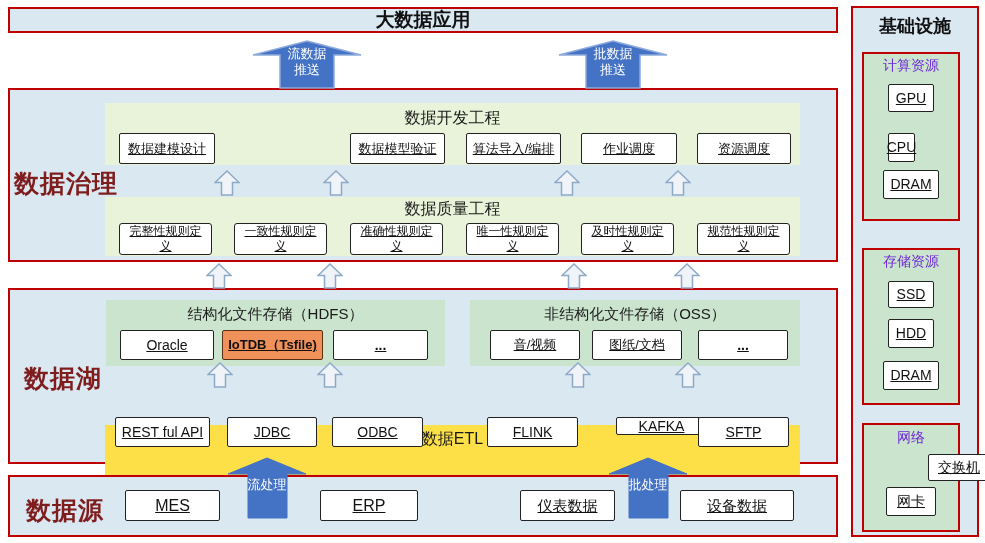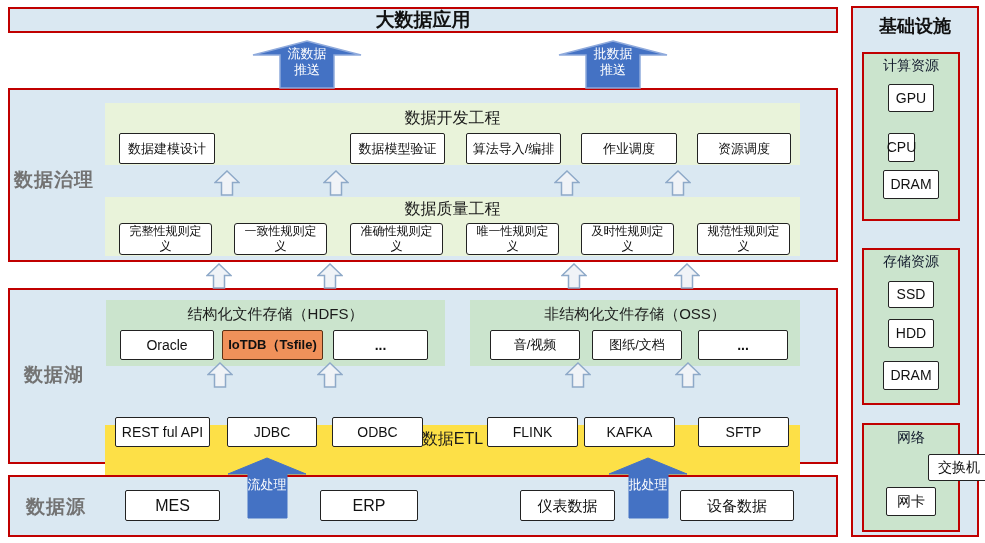--- a/index.html
+++ b/index.html
@@ -2,41 +2,41 @@
 <html><head>
 <meta charset="utf-8">
 <style>
   html,body{margin:0;padding:0;background:#fff;}
   #canvas{
     position:relative;width:985px;height:543px;background:#ffffff;overflow:hidden;
     font-family:"Liberation Sans",sans-serif;color:#111;
   }
   .abs{position:absolute;box-sizing:border-box;}
   .sec{background:#dae8f2;border:2px solid #c00000;}
-  .sec-label{position:absolute;font-weight:bold;font-size:19px;color:#737373;letter-spacing:1px;white-space:nowrap;}
+  .sec-label{position:absolute;font-weight:bold;font-size:25px;color:#7f1d1d;letter-spacing:1px;white-space:nowrap;}
   .band{position:absolute;box-sizing:border-box;}
   .band-green{background:#e9f3da;}
   .band-store{background:#cbe4cd;}
   .band-etl{background:#fde047;margin-top:35px;}
   .band-title{position:absolute;left:0;right:0;text-align:center;color:#1a1a1a;white-space:nowrap;}
   .node{
     position:absolute;box-sizing:border-box;background:#ffffff;border:1px solid #222;
     display:flex;align-items:center;justify-content:center;text-align:center;
-    color:#111;font-size:13px;line-height:1.2;border-radius:2px;
+    color:#111;font-size:13px;line-height:1.2;border-radius:2px;text-decoration:underline;
   }
   .node.rule{font-size:12px;border-radius:3px;}
   .node.rule span{display:block;width:76px;line-height:15px;}
   .node.latin{font-size:14px;}
   .node.big-latin{font-size:16px;}
   .node.highlight{background:#f0915a;font-weight:bold;border-color:#5a3014;}
   .uarrow{position:absolute;width:26px;height:26px;z-index:4;}
   .bigarrow{position:absolute;z-index:5;}
   .bigarrow .lbl{position:absolute;left:0;right:0;text-align:center;color:#fff;font-size:13px;line-height:16px;white-space:nowrap;}
   .igroup{position:absolute;left:862px;width:98px;background:#cbe4cd;border:2px solid #c00000;box-sizing:border-box;}
-  .igroup-title{position:absolute;text-align:center;font-size:14px;color:#0f172a;left:862px;width:98px;}
+  .igroup-title{position:absolute;text-align:center;font-size:14px;color:#6d28d9;left:862px;width:98px;}
   .infra-node{font-size:14px;}
   .serif-bold{font-family:"Liberation Serif",serif;font-weight:bold;}
 </style>
 </head>
 <body>
 
 <div id="canvas">
 
   <div class="abs sec" style="left:8px;top:7px;width:830px;height:26px;display:flex;align-items:center;justify-content:center;">
     <span style="font-size:19px;font-weight:bold;">大数据应用</span>
@@ -151,21 +151,21 @@
         <path d="M13 1 L25 12.5 L18.5 12.5 L18.5 25 L7.5 25 L7.5 12.5 L1 12.5 Z" fill="#f0f3f7" stroke="#8ea9c8" stroke-width="1.5"></path>
       </svg></div>
 
   <div class="band band-etl" style="left:105px;top:390px;width:695px;height:60px;">
     <div class="band-title" style="top:4px;font-size:16px;">数据ETL</div>
   </div>
   <div class="node latin" style="left:115px;top:417px;width:95px;height:30px;">REST ful API</div>
   <div class="node latin" style="left:227px;top:417px;width:90px;height:30px;">JDBC</div>
   <div class="node latin" style="left:332px;top:417px;width:91px;height:30px;">ODBC</div>
   <div class="node latin" style="left:487px;top:417px;width:91px;height:30px;">FLINK</div>
-  <div class="node latin" style="left:584px;top:417px;width:91px;height:30px;">KAFKA</div>
+  <div class="node latin" style="left:616px;top:417px;width:91px;height:18px;">KAFKA</div>
   <div class="node latin" style="left:698px;top:417px;width:91px;height:30px;">SFTP</div>
 
   <div class="bigarrow" style="left:227px;top:457px;width:80px;height:62px;">
     <svg width="80" height="62" viewBox="0 0 80 62">
       <path d="M40 1 L79 17 L60 17 L60 61 L21 61 L21 17 L1 17 Z" fill="#4472c4" stroke="#4472c4"></path>
     </svg>
     <div class="lbl" style="top:20px;">流处理</div>
   </div>
   <div class="bigarrow" style="left:608px;top:457px;width:80px;height:62px;">
     <svg width="80" height="62" viewBox="0 0 80 62">

